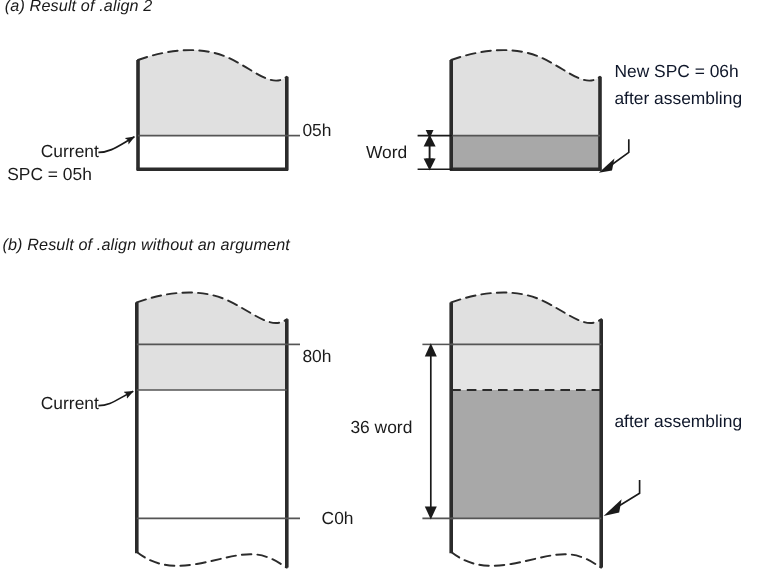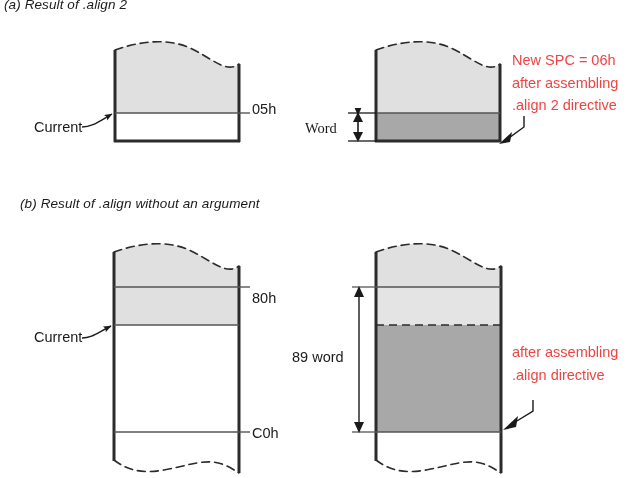--- a/index.html
+++ b/index.html
@@ -22,34 +22,34 @@
   }
   .caption {
     position: absolute;
     font-style: italic;
     font-size: 13.5px;
     color: #1a1a1a;
     white-space: nowrap;
     letter-spacing: 0.1px;
   }
   #caption-a { left: 4px; top: -3px; }
-  #caption-b { left: 20px; top: 196px; }
+  #caption-b { left: 2px; top: 196px; }
 
   .label {
     position: absolute;
     font-size: 14.5px;
     color: #1a1a1a;
     white-space: nowrap;
     line-height: 19px;
   }
 
   .multiline {
     position: absolute;
     font-size: 14.5px;
-    color: #ef4444;
+    color: #0f172a;
     line-height: 22.5px;
     white-space: nowrap;
   }
 
   svg.overlay {
     position: absolute;
     left: 0;
     top: 0;
     width: 632px;
     height: 478px;
@@ -58,46 +58,45 @@
 </style>
 </head>
 <body>
 
 <div id="root">
 
   <div class="caption" id="caption-a">(a) Result of .align 2</div>
 
   <div class="label" id="a-left-note" style="left:6px; top:118px; text-align:left;">
     <span style="display:block; padding-left:28px;">Current</span>
+    <span style="display:block;">SPC = 05h</span>
   </div>
 
   <div class="label" style="left:252px; top:100px;">05h</div>
 
-  <div class="label" style="left:305px; top:119px;font-family:Liberation Serif, serif;">Word</div>
+  <div class="label" style="left:305px; top:119px;">Word</div>
 
   <div class="multiline" style="left:512px; top:49px;">
     <div>New SPC = 06h</div>
     <div>after assembling</div>
-    <div>.align 2 directive</div>
   </div>
 
   <div class="caption" id="caption-b">(b) Result of .align without an argument</div>
 
   <div class="label" id="b-left-note" style="left:6px; top:328px; text-align:left;">
     <span style="display:block; padding-left:28px;">Current</span>
   </div>
 
   <div class="label" style="left:252px; top:289px;">80h</div>
-  <div class="label" style="left:252px; top:424px;text-align:right;">C0h</div>
-
-  <div class="label" style="left:292px; top:348px;">89 word</div>
+  <div class="label" style="left:268px; top:424px;text-align:right;">C0h</div>
+
+  <div class="label" style="left:292px; top:348px;">36 word</div>
 
   <div class="multiline" style="left:512px; top:341px;">
     <div>after assembling</div>
-    <div>.align directive</div>
   </div>
 
   <svg class="overlay" viewBox="0 0 632 478">
     <defs>
       <marker id="arrowFilled" markerWidth="9" markerHeight="9" refX="7.5" refY="3.2" orient="auto" markerUnits="userSpaceOnUse">
         <path d="M0,0 L8,3.2 L0,6.4 L1.6,3.2 Z" fill="#1a1a1a"></path>
       </marker>
       <marker id="arrowUp" markerWidth="9" markerHeight="9" refX="4" refY="7.5" orient="auto" markerUnits="userSpaceOnUse">
         <path d="M4,0 L8,8 L0,8 Z" fill="#1a1a1a"></path>
       </marker>

